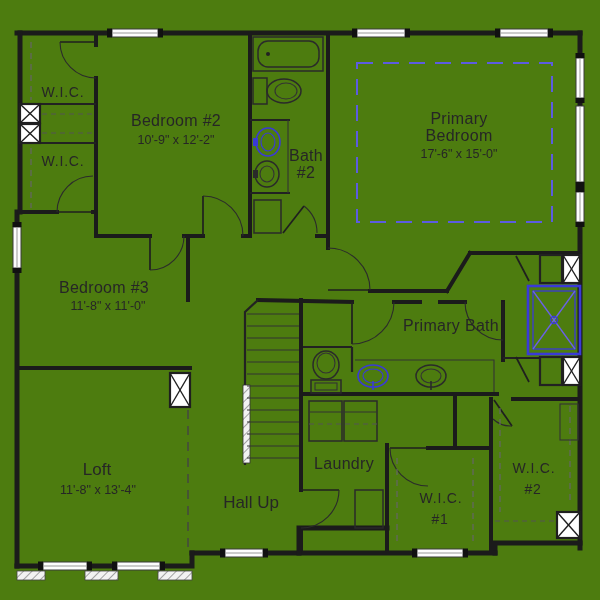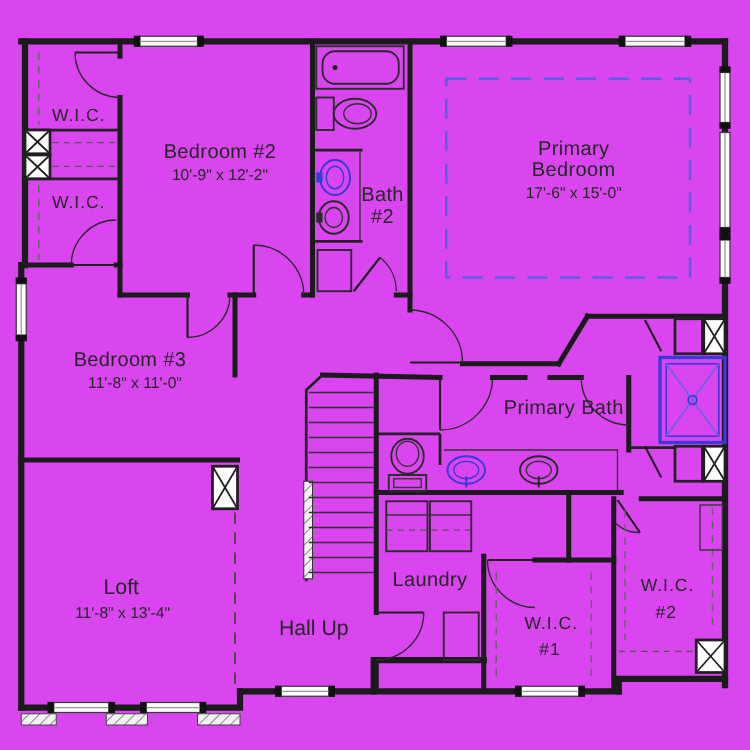--- a/index.html
+++ b/index.html
@@ -1,17 +1,17 @@
 <!DOCTYPE html>
 <html><head>
 <meta charset="utf-8">
 <style>
   html,body{margin:0;padding:0;background:#ffffff;}
   #plan-wrap{
-    position:relative;width:600px;height:600px;background:#d946ef;
+    position:relative;width:600px;height:600px;background:#4d7c0f;
     font-family:"Liberation Sans", sans-serif;overflow:hidden;
   }
   svg{display:block;}
   .wall{stroke:#1b1b1b;fill:none;stroke-linecap:square;}
   .wall-ext{stroke-width:5;}
   .wall-int{stroke-width:4;}
   .wall-thin{stroke:#222;stroke-width:2.2;fill:none;}
   .fix{stroke:#2a2a2a;stroke-width:1.5;fill:none;}
   .fix-thin{stroke:#333;stroke-width:1.1;fill:none;}
   .door{stroke:#2b2b2b;stroke-width:1.1;fill:none;}

